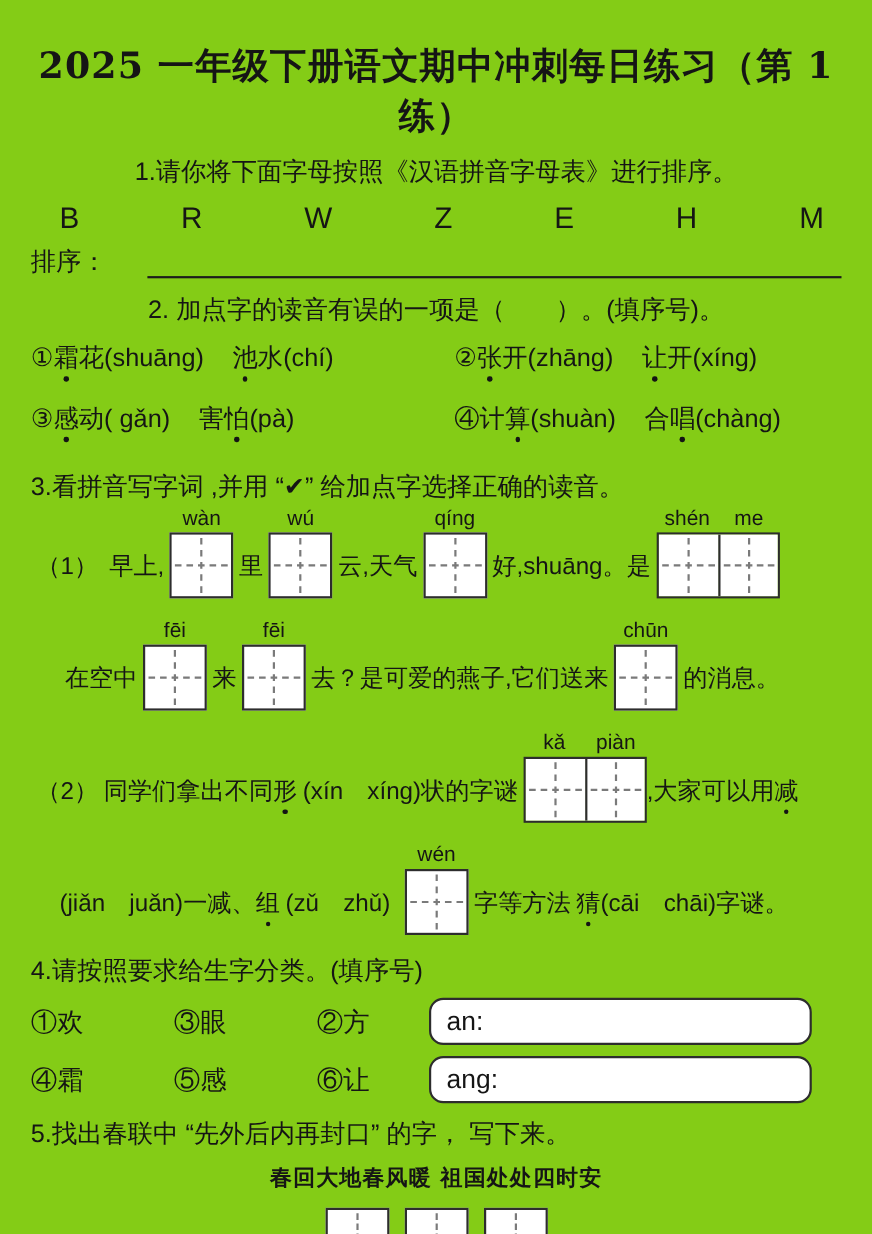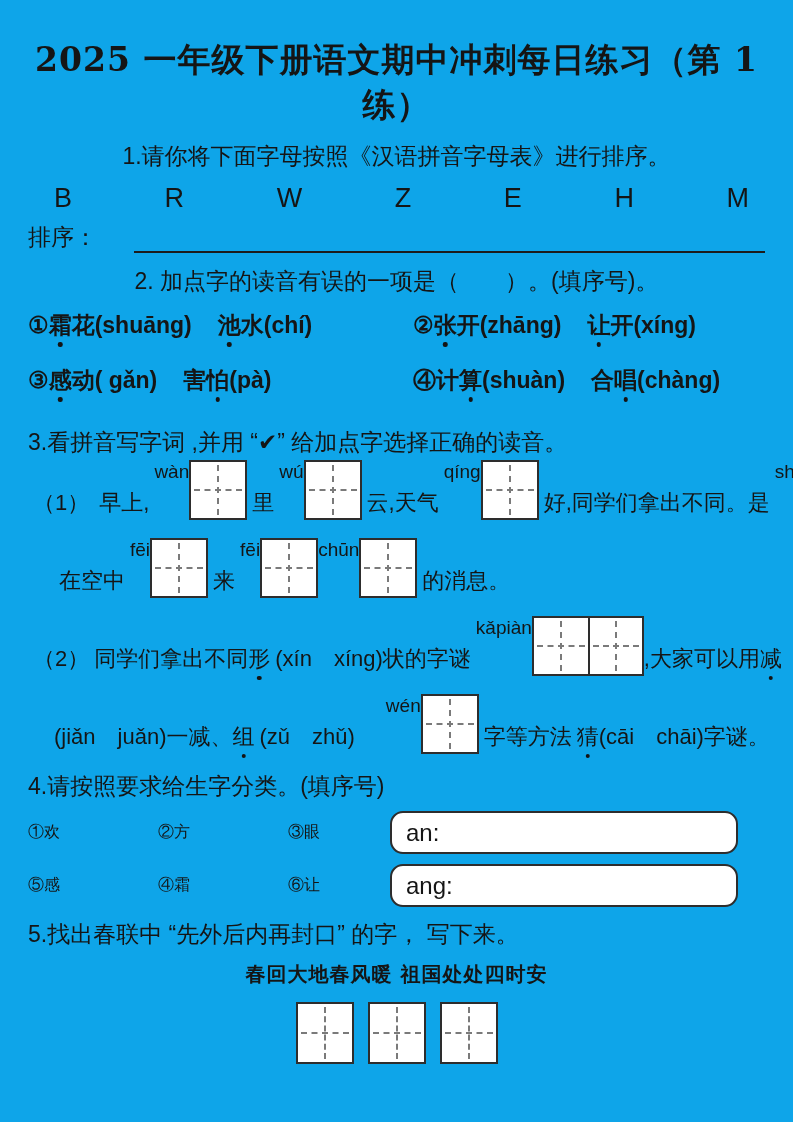--- a/index.html
+++ b/index.html
@@ -1,64 +1,64 @@
 <!DOCTYPE html>
 <html><head>
 <meta charset="utf-8">
 <style>
   * { margin:0; padding:0; box-sizing:border-box; }
   html,body { background:#ffffff; }
   body { font-family:"Liberation Sans", sans-serif; color:#151515; }
-  .page { position:relative; width:793px; height:1122px; background:#0ea5e9; overflow:hidden;
+  .page { position:relative; width:793px; height:1122px; background:#84cc16; overflow:hidden;
           padding:36px 28px 0 28px; }
 
   h1.title { font-family:"DejaVu Serif", serif; font-weight:800; font-size:33px;
              text-align:center; letter-spacing:1px; margin-top:2px; }
 
   .prompt { font-size:23px; line-height:1.25; white-space:pre-wrap; }
   .mt { margin-top:14px;text-align:center; }
 
   
   .letters { display:flex; justify-content:space-between; padding:0 16px 0 26px;
              font-size:27px; margin-top:12px; }
   .sort-row { display:flex; align-items:flex-end; margin-top:8px;gap:25px; }
   .sort-row .lbl { font-size:23px; }
   .answer-line { flex:1; border-bottom:2.5px solid #1c1c1c; height:28px; margin-left:12px; }
 
   
   .q2-grid { display:grid; grid-template-columns:385px auto; row-gap:24px; margin-top:14px;
              font-size:23px; }
-  .q2-opt { white-space:nowrap;font-weight:bold; }
+  .q2-opt { white-space:nowrap; }
   .q2-opt .w { margin-right:26px; }
   .du { position:relative; display:inline-block; }
   .du::after { content:""; position:absolute; bottom:-6px; left:50%; transform:translateX(-50%);
                width:4.5px; height:4.5px; border-radius:50%; background:#141414; }
 
   
   .fill-row { display:flex; align-items:center; white-space:nowrap; font-size:22px; }
-  .pbox { display:inline-flex; flex-direction:row; align-items:flex-start; margin-bottom:26px; }
+  .pbox { display:inline-flex; flex-direction:column; align-items:center; margin-bottom:26px; }
   .pinyin { font-size:19px; line-height:24px; height:24px; }
   .pinyin-pair { display:flex; width:100%; }
   .pinyin-pair .pinyin { flex:1; text-align:center; }
   .cross { position:relative; background:#fff; }
   .cross::before { content:""; position:absolute; top:3px; bottom:3px; left:50%; margin-left:-1px;
                    border-left:2px dashed #7a7a7a; }
   .cross::after  { content:""; position:absolute; left:3px; right:3px; top:50%; margin-top:-1px;
                    border-top:2px dashed #7a7a7a; }
   .wbox { width:58px; height:60px; border:2.5px solid #2d2d2d; }
   .dbox { display:inline-flex; border:2.5px solid #2d2d2d; }
   .dbox .cell { width:54px; height:56px; }
   .dbox .cell + .cell { border-left:2px solid #2d2d2d; }
   .ft { margin:0 5px; }
   .indent { padding-left:26px; }
   .tight-top { margin-top:-8px; }
 
   
   .q4-row { display:flex; align-items:center; margin-top:10px; }
-  .q4-items { width:362px; display:flex; font-size:16px;gap:28px; }
+  .q4-items { width:362px; display:flex; font-size:24px;gap:28px; }
   .q4-items span { width:33%; }
   .q4-box { width:348px; height:43px; border:2.5px solid #2d2d2d; border-radius:13px;
             display:flex; align-items:center; padding-left:14px; font-size:24px; background:#fff; }
 
   
   .couplet { font-family:"DejaVu Serif", serif; font-weight:600; font-size:20px;
              text-align:center; margin-top:12px; letter-spacing:1px; }
   .gbox-row { display:flex; justify-content:center; gap:14px; margin-top:14px; }
   .gbox { width:58px; height:62px; border:2.5px solid #2d2d2d; }
 </style>
@@ -112,21 +112,21 @@
     <span class="ft">里</span>
     <span class="pbox">
       <span class="pinyin">wú</span>
       <span class="wbox cross"></span>
     </span>
     <span class="ft">云,天气</span>
     <span class="pbox">
       <span class="pinyin">qíng</span>
       <span class="wbox cross"></span>
     </span>
-    <span class="ft">好,同学们拿出不同。是</span>
+    <span class="ft">好,shuāng。是</span>
     <span class="pbox">
       <span class="pinyin-pair">
         <span class="pinyin">shén</span>
         <span class="pinyin">me</span>
       </span>
       <span class="dbox">
         <span class="cell cross"></span>
           <span class="cell cross"></span>
       </span>
     </span>
@@ -136,20 +136,21 @@
     <span class="ft">在空中</span>
     <span class="pbox">
       <span class="pinyin">fēi</span>
       <span class="wbox cross"></span>
     </span>
     <span class="ft">来</span>
     <span class="pbox">
       <span class="pinyin">fēi</span>
       <span class="wbox cross"></span>
     </span>
+    <span class="ft">去？是可爱的燕子,它们送来</span>
     <span class="pbox">
       <span class="pinyin">chūn</span>
       <span class="wbox cross"></span>
     </span>
     <span class="ft">的消息。</span>
   </div>
 
   <div class="fill-row tight-top">
     <span class="ft">（2）</span>
       <span>同学们拿出不同</span>
@@ -166,44 +167,44 @@
       </span>
     </span>
     <span>,大家可以用</span>
       <span class="du">减</span>
   </div>
 
   <div class="fill-row indent tight-top">
     <span>(jiǎn　juǎn)一减、</span>
       <span class="du">组</span>
       <span class="ft">(zǔ　zhǔ)</span>
-    <span class="pbox" style="margin-left:26px">
+    <span class="pbox" style="margin-left:8px">
       <span class="pinyin">wén</span>
       <span class="wbox cross"></span>
     </span>
     <span class="ft">字等方法</span>
       <span class="du">猜</span>
       <span>(cāi　chāi)字谜。</span>
   </div>
 
   <div class="prompt tight-top">4.请按照要求给生字分类。(填序号)</div>
   <div class="q4-row">
     <div class="q4-items">
       <span>①欢</span>
+      <span>③眼</span>
       <span>②方</span>
-      <span>③眼</span>
     </div>
     <div class="q4-box">
       <span>an:</span>
     </div>
   </div>
   <div class="q4-row">
     <div class="q4-items">
+      <span>④霜</span>
       <span>⑤感</span>
-      <span>④霜</span>
       <span>⑥让</span>
     </div>
     <div class="q4-box">
       <span>ang:</span>
     </div>
   </div>
 
   <div class="prompt" style="margin-top:13px">5.找出春联中 “先外后内再封口” 的字， 写下来。</div>
   <div class="couplet">春回大地春风暖 祖国处处四时安</div>
   <div class="gbox-row">

